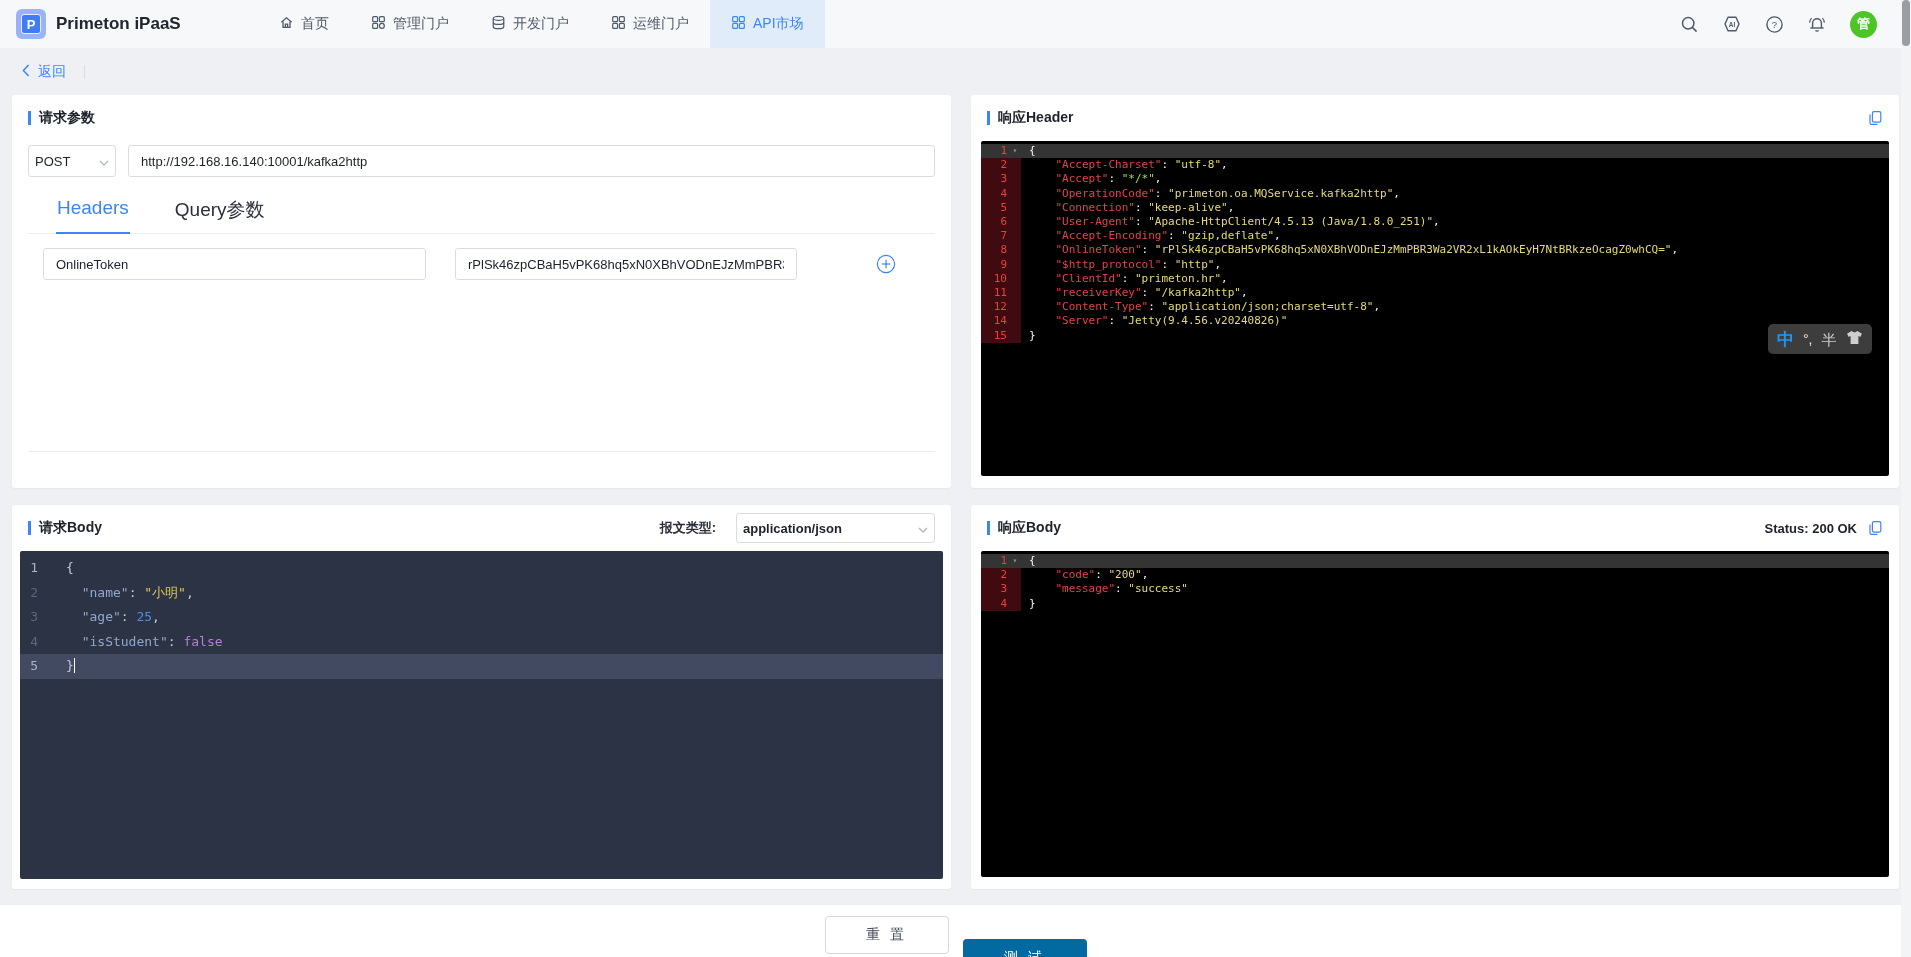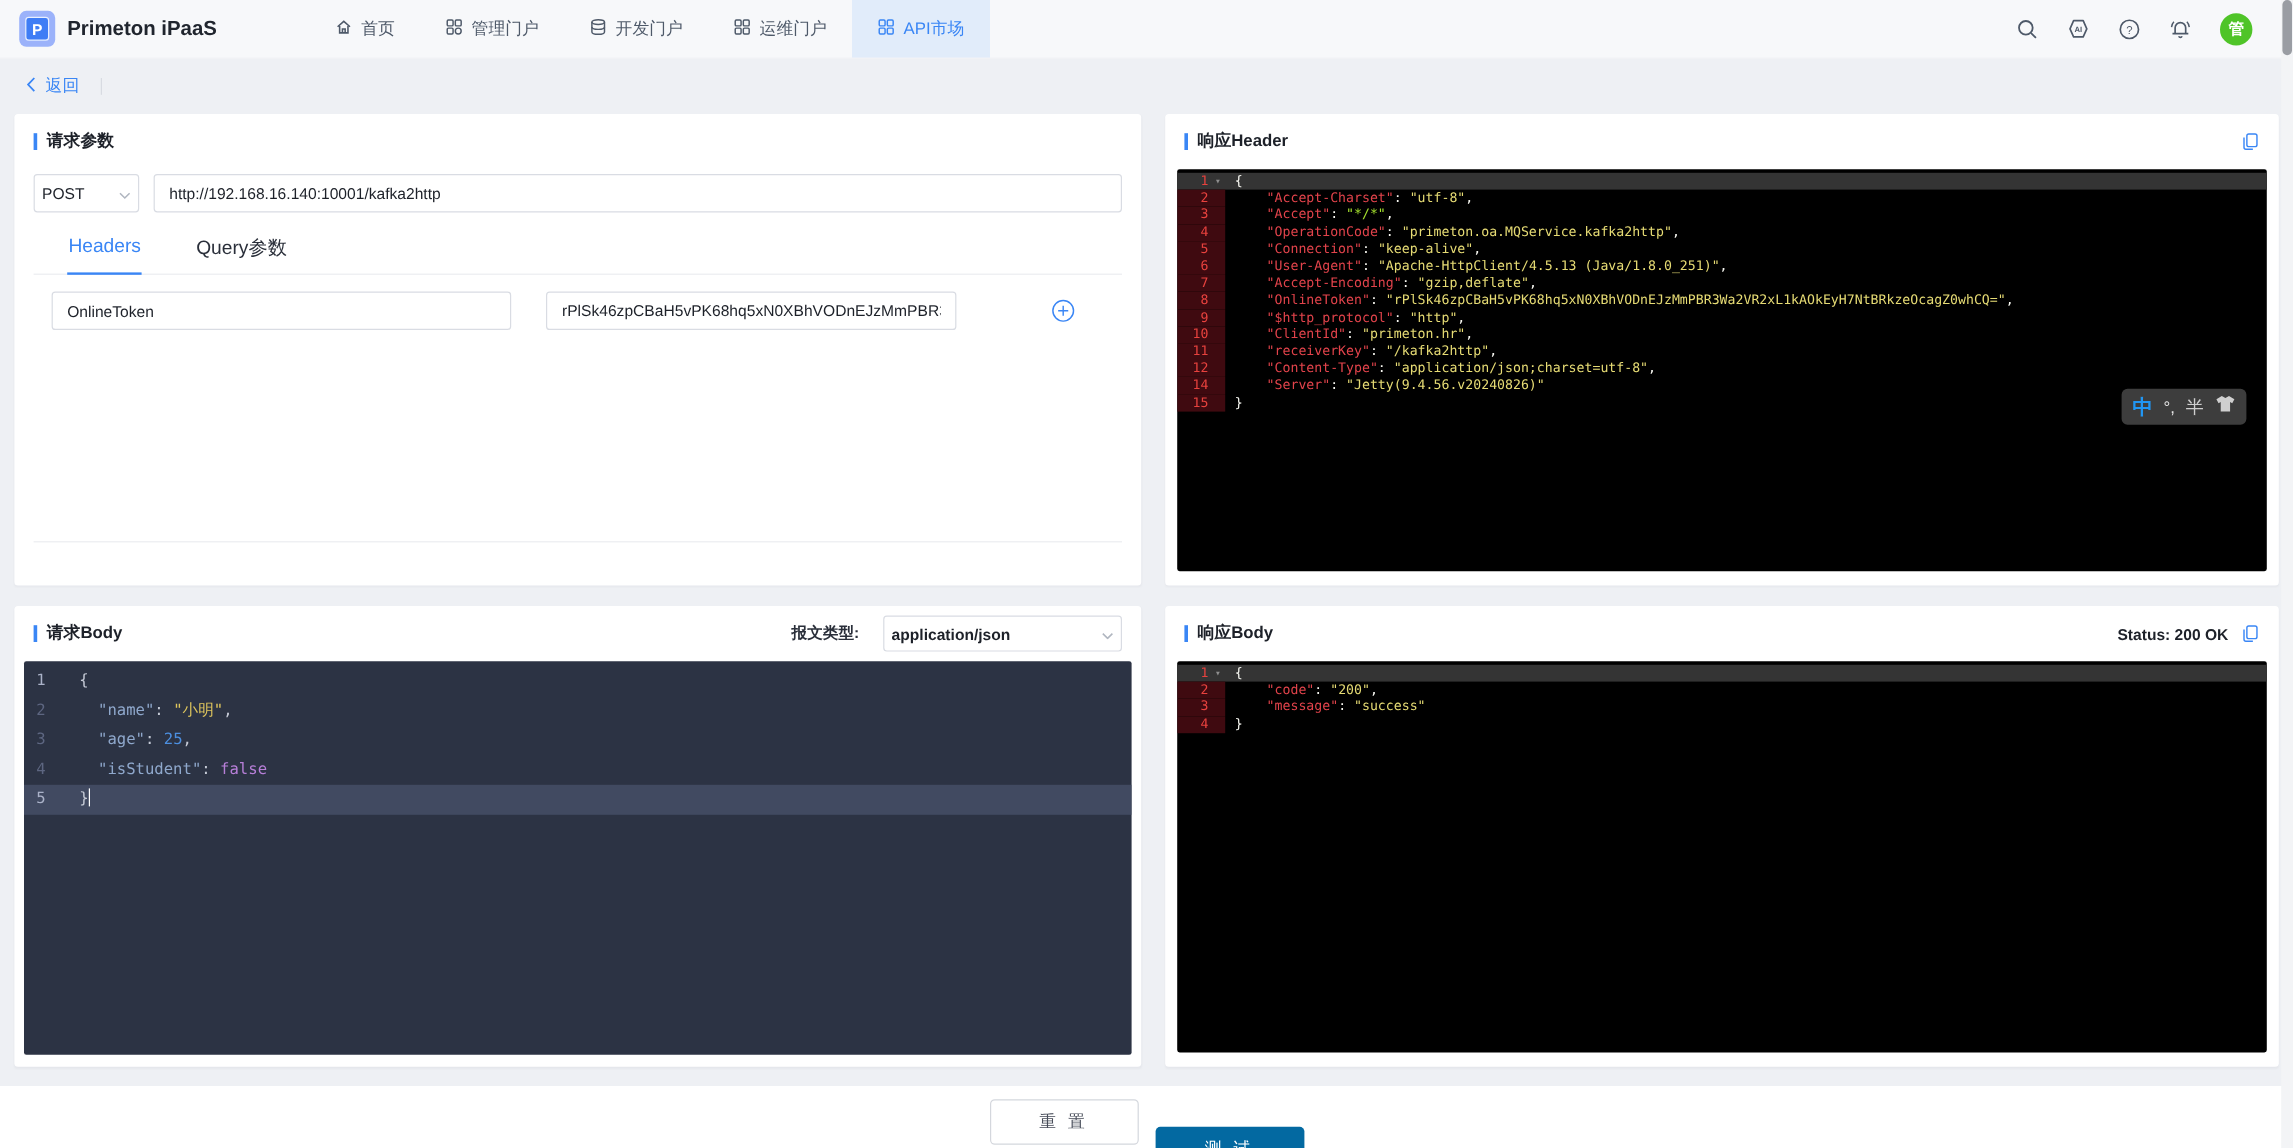--- a/index.html
+++ b/index.html
@@ -36,21 +36,21 @@
   .head-right { margin-left:auto; display:flex; align-items:center; gap:10px;font-weight:bold; }
 
   
   .pp-body { padding:0 16px; flex:1; }
   .url-row { display:flex; margin-top:4px; }
   .select { height:32px; border:1px solid #d9dce3; border-radius:3px; background:#fff; display:flex; align-items:center; justify-content:space-between; padding:0 6px; font-size:13px; color:#1d2129; cursor:pointer; }
   .method-select { width:88px; }
   .text-input { height:32px; border:1px solid #d9dce3; border-radius:3px; padding:0 12px; font-size:13px; color:#1d2129; font-family:"Liberation Sans","DejaVu Sans",sans-serif; outline:none; background:#fff; }
   .url-input { flex:1; margin-left:12px; }
   .tabs { display:flex; gap:44px; border-bottom:1px solid #ebedf0; margin-top:12px; padding-left:28px; }
-  .tab { font-size:16px; color:#2a2f3a; padding:8px 1px 9px; cursor:pointer; border-bottom:2px solid transparent; margin-bottom:-1px; }
+  .tab { font-size:19px; color:#2a2f3a; padding:8px 1px 9px; cursor:pointer; border-bottom:2px solid transparent; margin-bottom:-1px; }
   .tab.active { color:#3a86f5; border-bottom-color:#3a86f5; }
   .thead { display:flex; align-items:center; height:34px; background:#f7f8fa; font-size:13px; color:#1d2129; }
   .th1 { width:427px; padding-left:28px; }
   .th2 { flex:1; }
   .th3 { width:76px; text-align:center; }
   .prow { display:flex; align-items:center; margin-top:14px; padding-left:15px; }
   .pname { width:383px; }
   .pvalue { flex:1; margin-left:29px; }
   .pplus { width:138px; display:flex; justify-content:center; padding-left:40px; flex:none; cursor:pointer; }
   .pp-divider { position:absolute; left:16px; right:16px; bottom:36px; border-top:1px solid #ebedf0; }

